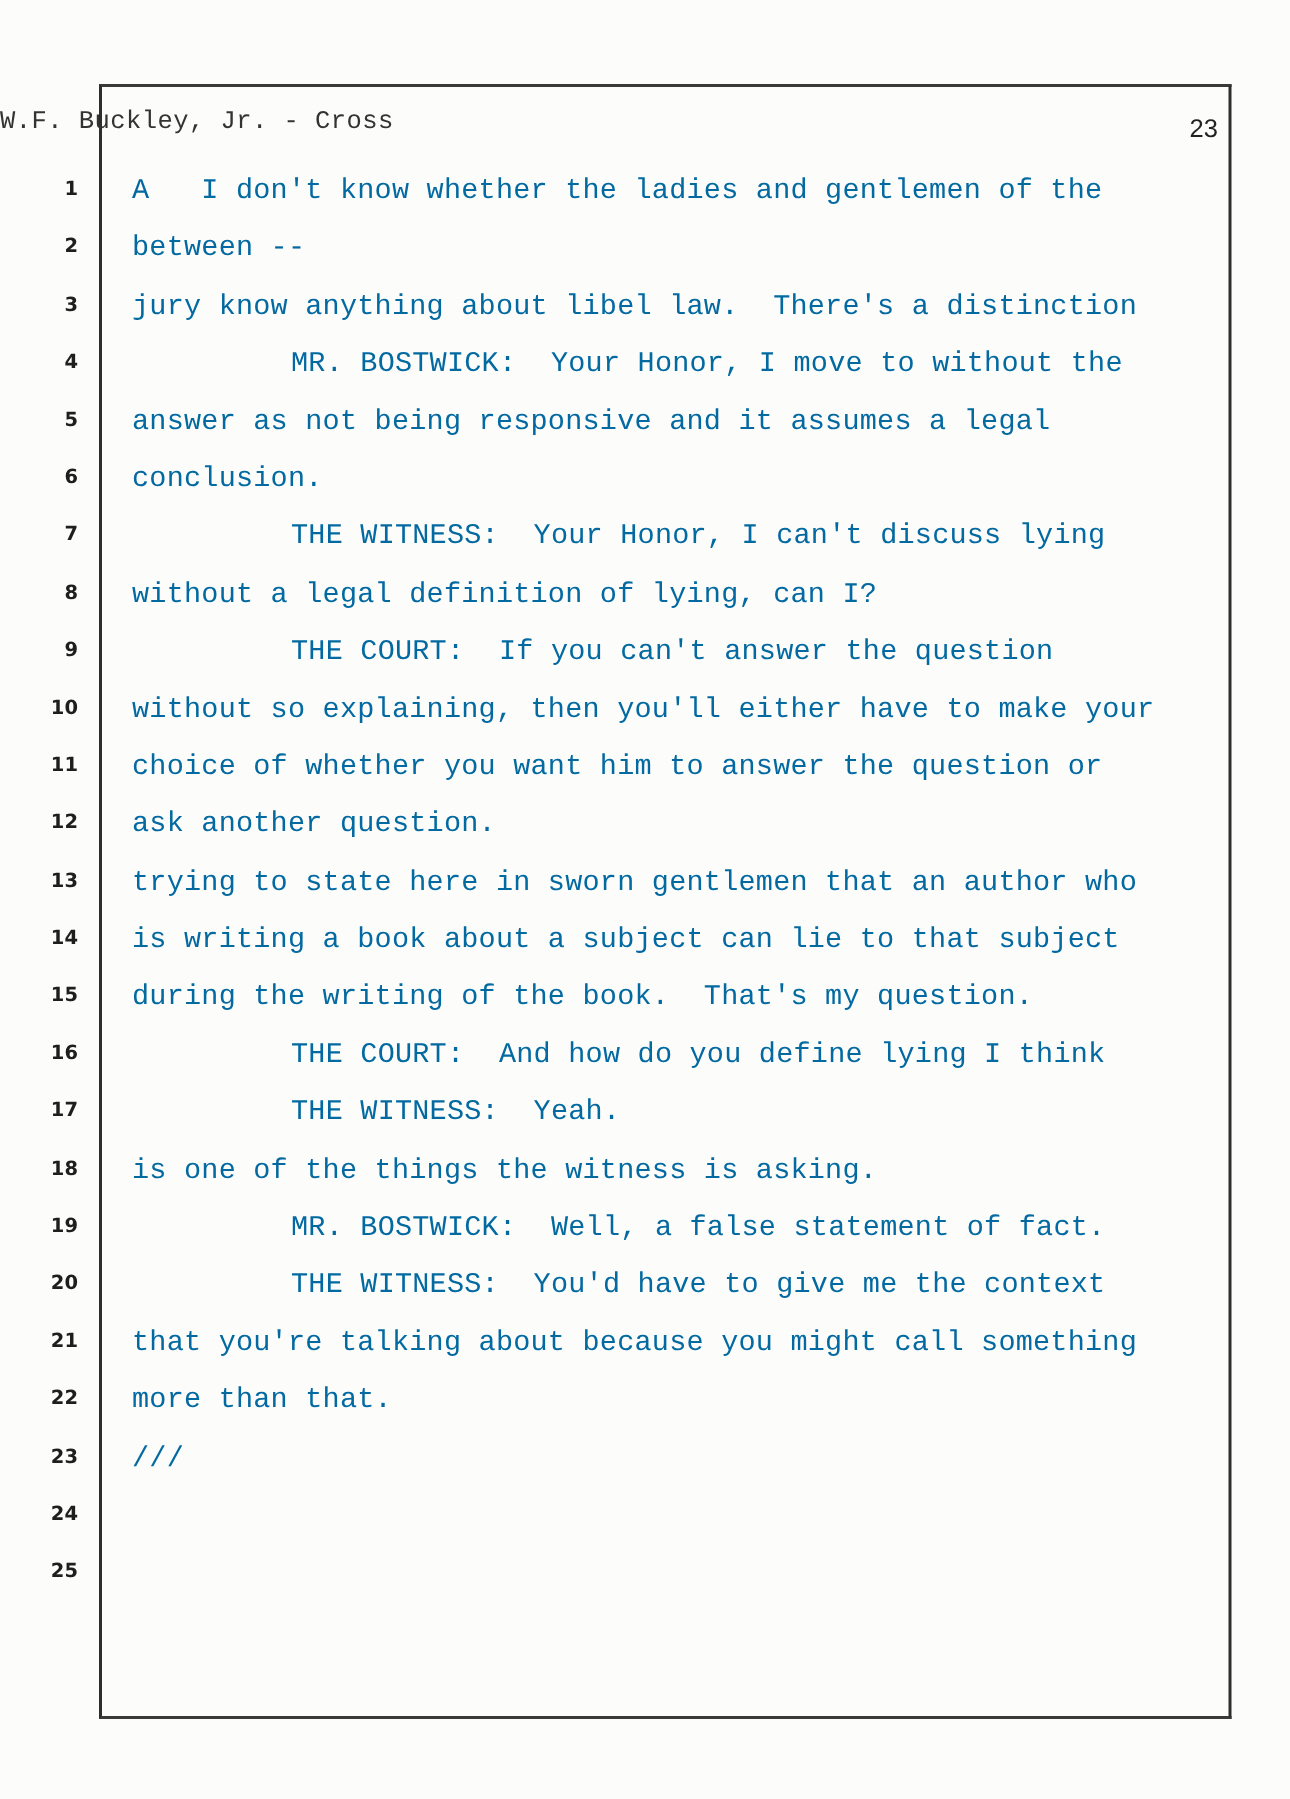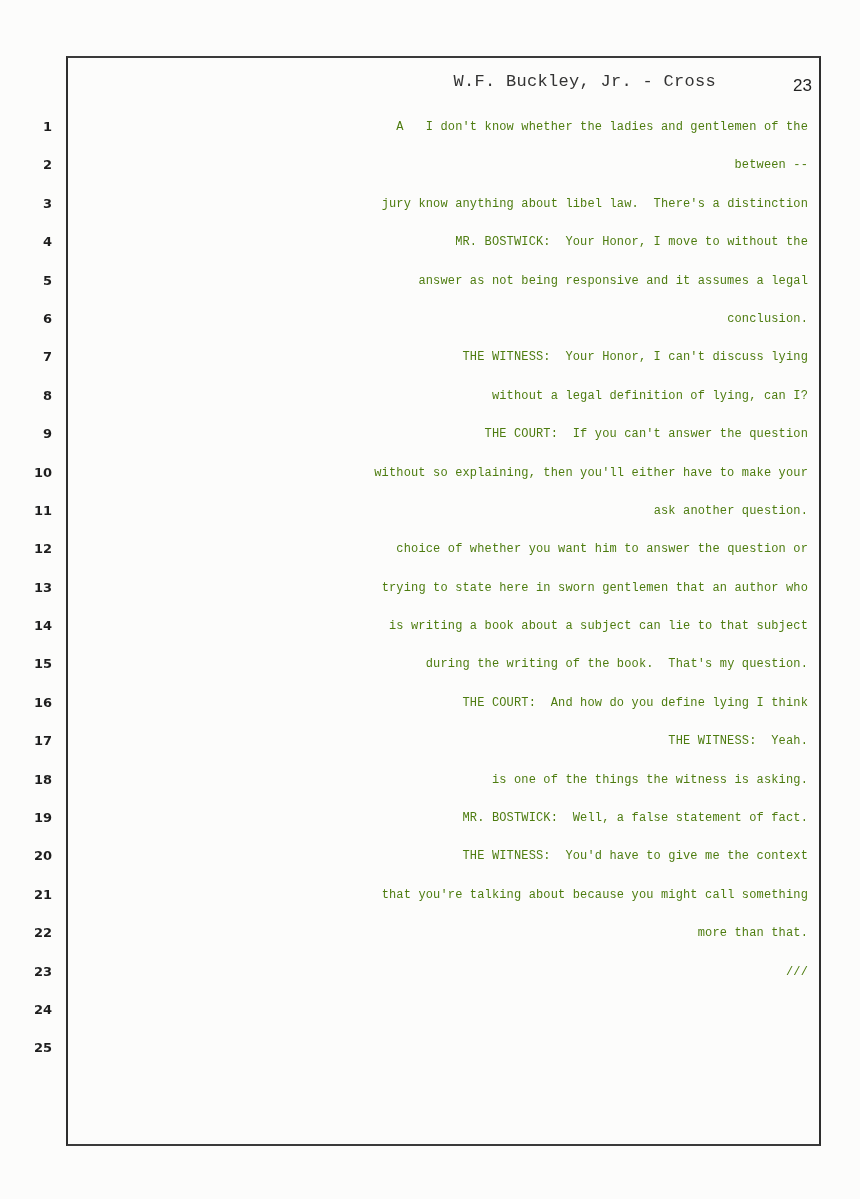--- a/index.html
+++ b/index.html
@@ -25,21 +25,21 @@
       border-left: 2px solid #2e2e2e;
       border-right: 2px solid #2e2e2e;
       border-bottom: 2px solid #3a3a3a;
       box-sizing: border-box;
     }
     .header-title {
       position: absolute;
       left: 0;
       width: 716px;
       top: 72px;
-      text-align: right;
+      text-align: left;
       font-size: 17px;
       letter-spacing: 0.3px;
       color: #333;
     }
     .page-number {
       position: absolute;
       right: 48px;
       top: 76px;
       font-size: 17px;
       font-family: "Liberation Sans", "DejaVu Sans", sans-serif;
@@ -62,25 +62,24 @@
     }
     .lines {
       position: absolute;
       left: 88px;
       top: 115px;
       width: 720px;
     }
     .line {
       height: 38.4px;
       line-height: 24px;
-      font-size: 12px;
+      font-size: 19px;
       letter-spacing: 0.15px;
       white-space: pre;
-      color: #4d7c0f;
-      text-align: right;
+      color: #0369a1;
     }
     .line.indent {
       padding-left: 106px;
     }
   </style>
 </head>
 <body>
 
 <div class="frame"></div>
 
@@ -119,22 +118,22 @@
   <div class="line">A   I don't know whether the ladies and gentlemen of the</div>
   <div class="line">between --</div>
   <div class="line">jury know anything about libel law.  There's a distinction</div>
   <div class="line indent">MR. BOSTWICK:  Your Honor, I move to without the</div>
   <div class="line">answer as not being responsive and it assumes a legal</div>
   <div class="line">conclusion.</div>
   <div class="line indent">THE WITNESS:  Your Honor, I can't discuss lying</div>
   <div class="line">without a legal definition of lying, can I?</div>
   <div class="line indent">THE COURT:  If you can't answer the question</div>
   <div class="line">without so explaining, then you'll either have to make your</div>
+  <div class="line">choice of whether you want him to answer the question or</div>
   <div class="line">ask another question.</div>
-  <div class="line">choice of whether you want him to answer the question or</div>
   <div class="line">trying to state here in sworn gentlemen that an author who</div>
   <div class="line">is writing a book about a subject can lie to that subject</div>
   <div class="line">during the writing of the book.  That's my question.</div>
   <div class="line indent">THE COURT:  And how do you define lying I think</div>
   <div class="line indent">THE WITNESS:  Yeah.</div>
   <div class="line">is one of the things the witness is asking.</div>
   <div class="line indent">MR. BOSTWICK:  Well, a false statement of fact.</div>
   <div class="line indent">THE WITNESS:  You'd have to give me the context</div>
   <div class="line">that you're talking about because you might call something</div>
   <div class="line">more than that.</div>

